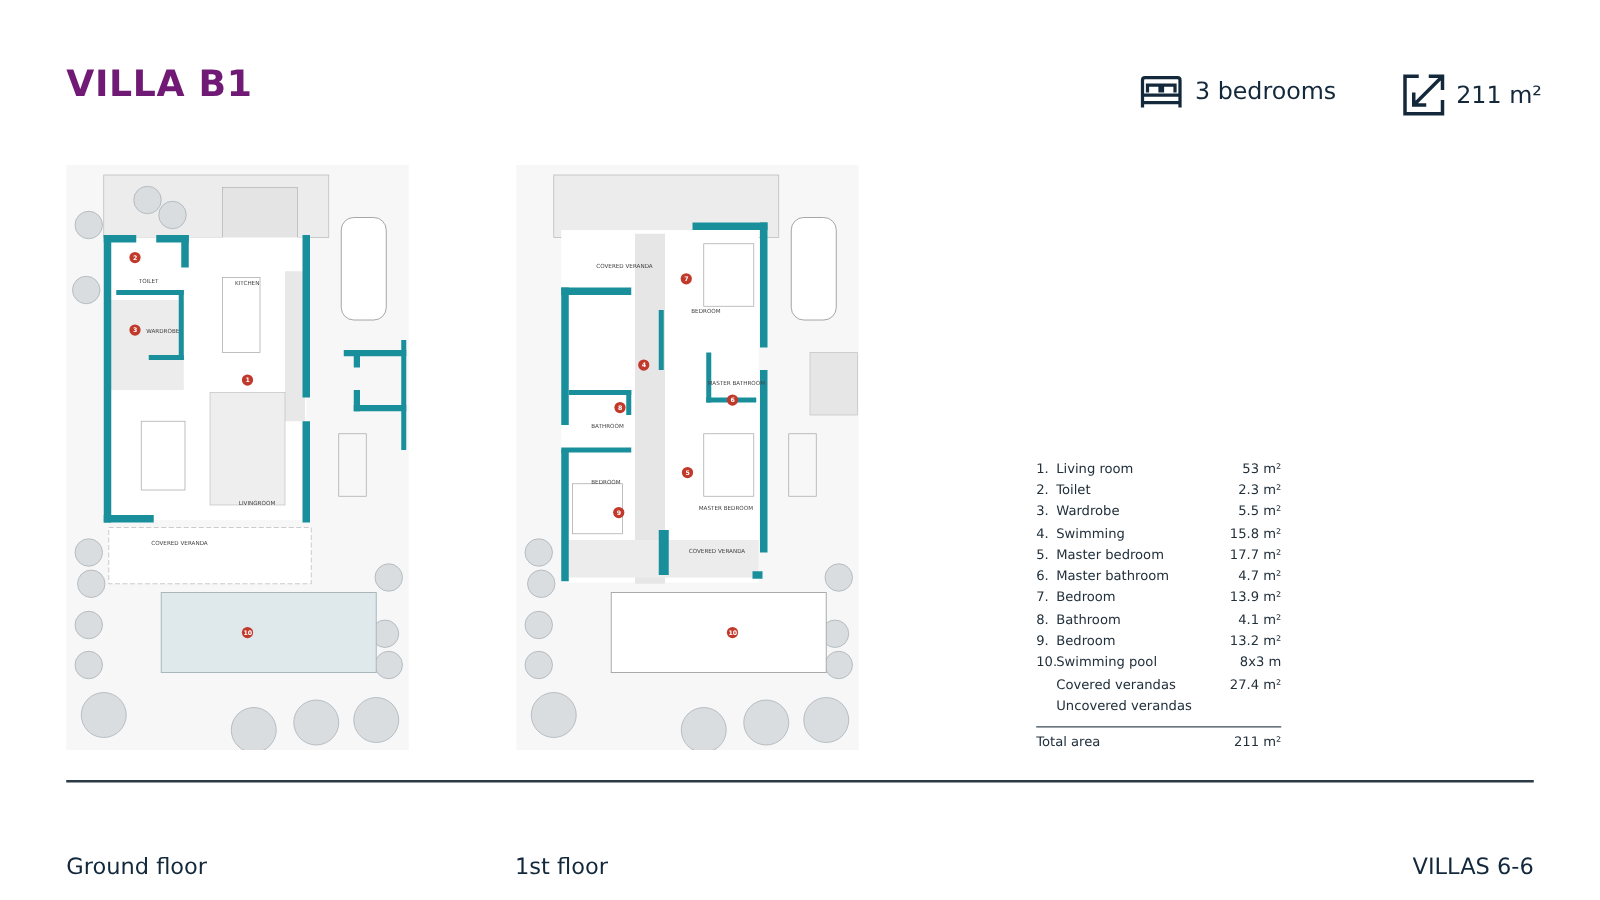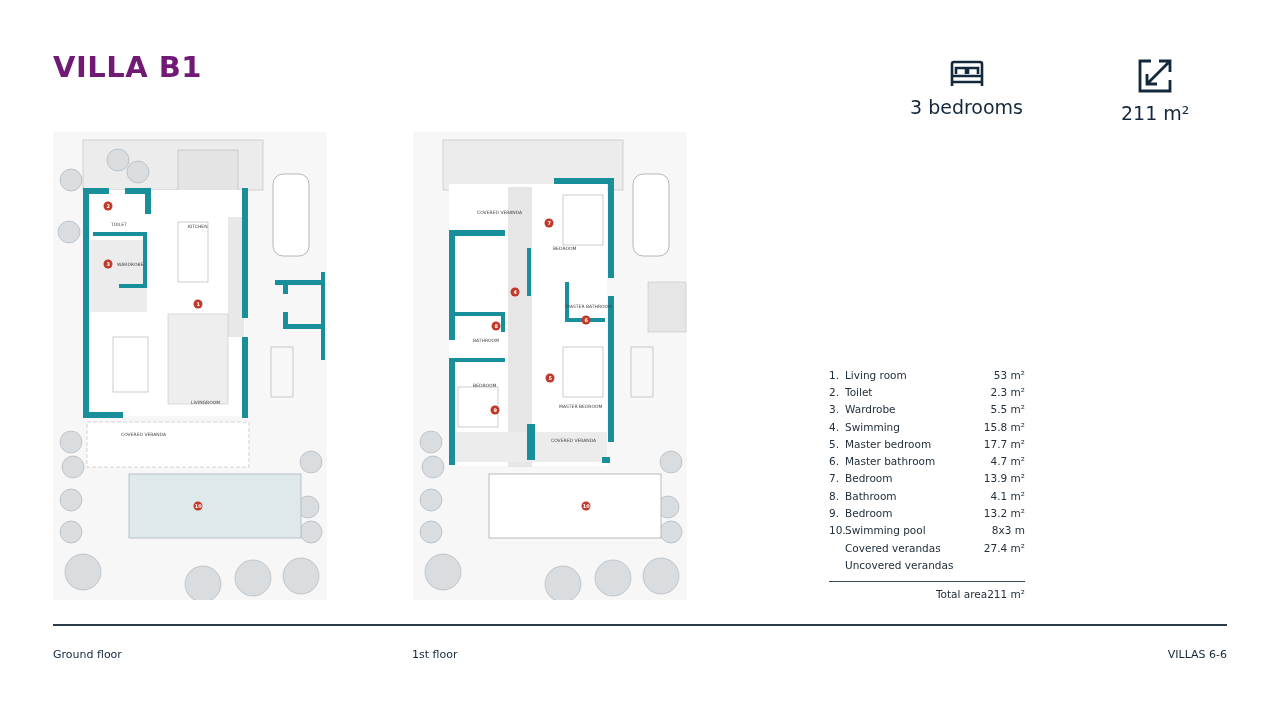--- a/index.html
+++ b/index.html
@@ -1,39 +1,39 @@
 <!DOCTYPE html>
 <html><head>
 <meta charset="utf-8">
 <style>
   html, body { margin: 0; padding: 0; }
   body {
     width: 1280px; height: 720px; background: #ffffff; position: relative; overflow: hidden;
     font-family: "DejaVu Sans", sans-serif; color: #14283a;
   }
   .title { position: absolute; left: 53px; top: 50px; font-size: 29px; font-weight: bold; letter-spacing: 0.5px; color: #701a75; }
-  .stat { position: absolute; top: 58px; display: flex; align-items: center; gap: 8px; font-size: 19px; color: #13283b; flex-direction: column; }
+  .stat { position: absolute; top: 58px; display: flex; align-items: center; gap: 8px; font-size: 19px; color: #13283b; }
   .stat.bed { left: 910px; }
   .stat.area { left: 1121px; }
   .stat svg { display: block; }
   .plan { position: absolute; top: 132px; width: 274px; height: 468px; background: #fbfbfb; }
   .plan.ground { left: 53px; }
   .plan.first { left: 413px; }
   .plan svg { width: 100%; height: 100%; display: block; }
   .lbl { font-family: "DejaVu Sans", sans-serif; font-size: 4.5px; fill: #444; }
   .mk-text { font-family: "DejaVu Sans", sans-serif; font-size: 5px; fill: #fff; font-weight: bold; }
   .legend { position: absolute; left: 829px; top: 366px; width: 196px; font-size: 10.5px; color: #22303c; }
   .legend .row { display: flex; height: 17.3px; align-items: center; }
   .legend .num { width: 16px; }
   .legend .name { flex: 1; }
   .legend .val { text-align: left; }
   .legend .rule { border-top: 1.5px solid #3a4a56; margin: 7px 0 6px -0px; }
-  .legend .total { display: flex; justify-content: flex-end; }
+  .legend .total { display: flex; justify-content: space-between; }
   .divider { position: absolute; left: 53px; top: 624px; width: 1174px; height: 2px; background: #2b3b47; }
-  .footer { position: absolute; top: 648px; font-size: 11px; color: #13283b; }
+  .footer { position: absolute; top: 683px; font-size: 18px; color: #13283b; }
   .footer.ground { left: 53px; }
   .footer.first { left: 412px; }
   .footer.villas { right: 53px; }
 </style>
 </head>
 <body>
 
 <div class="title">VILLA B1</div>
 
 <div class="stat bed">

